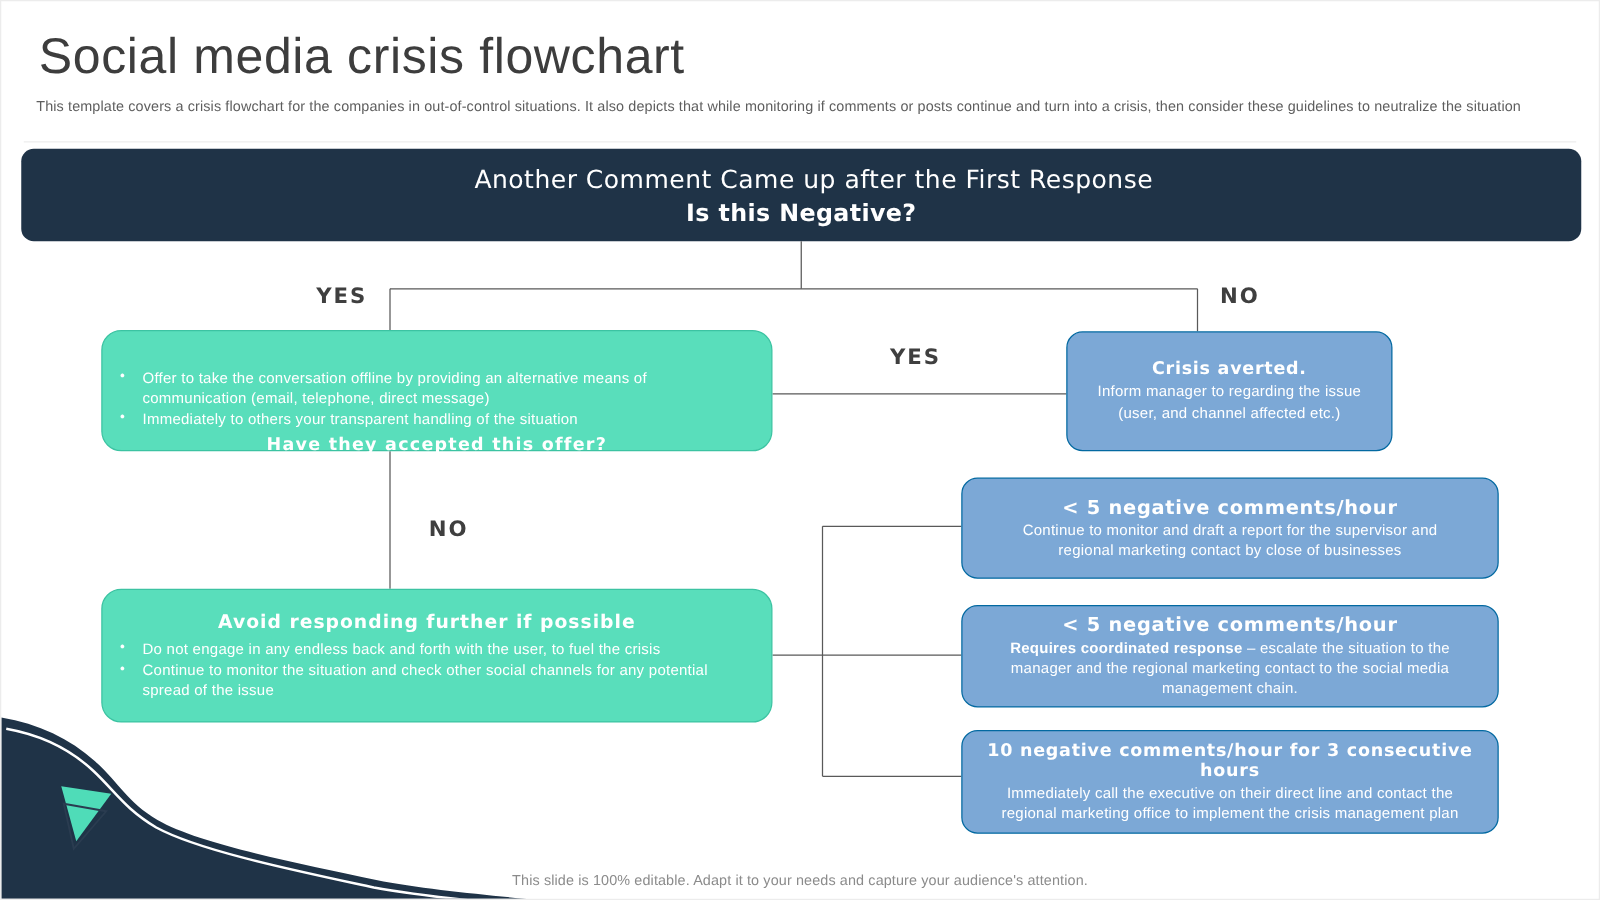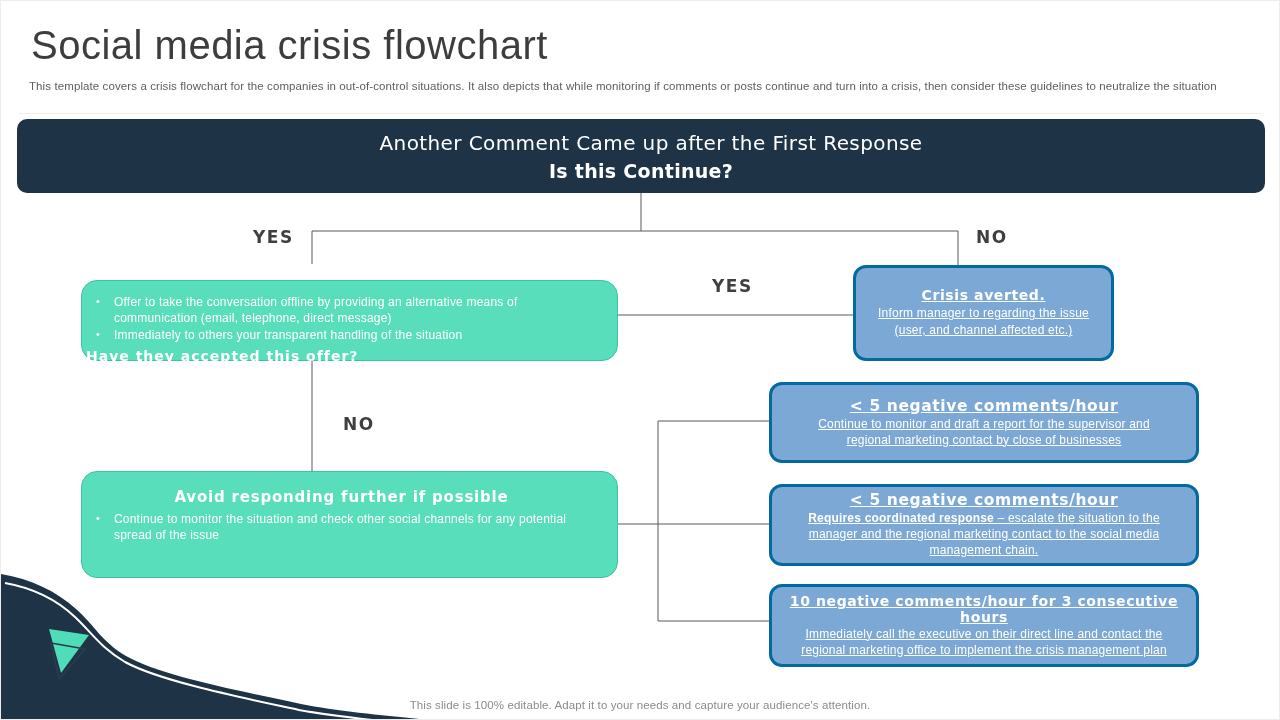--- a/index.html
+++ b/index.html
@@ -27,32 +27,32 @@
   .connectors{position:absolute;left:0;top:0;width:1280px;height:720px;pointer-events:none;}
   .flow-label{
     position:absolute;font-family:"DejaVu Sans",sans-serif;font-weight:bold;
     font-size:17px;color:#3f3f3f;letter-spacing:1.5px;
   }
   .gbox{
     position:absolute;background:#59debb;border:1px solid #3cc3a2;border-radius:16px;
     color:#ffffff;box-sizing:border-box;
   }
   .bbox{
-    position:absolute;background:#7ca8d6;border:3px solid #0369a1;border-radius:13px;
+    position:absolute;background:#7ca8d6;border:1px solid #0369a1;border-radius:13px;
     color:#ffffff;box-sizing:border-box;display:flex;flex-direction:column;
-    align-items:center;justify-content:center;text-align:center;text-decoration:underline;
+    align-items:center;justify-content:center;text-align:center;
   }
   .bullets{list-style:none;margin:0;padding:0;}
   .bullets li{
     position:relative;padding-left:28px;font-size:12px;line-height:1.34;
     letter-spacing:.2px;margin-bottom:1px;padding-right:20px;
   }
   .bullets li::before{content:"\2022";position:absolute;left:10px;top:0;font-size:11px;}
   .box-question{
-    text-align:left;font-family:"DejaVu Sans",sans-serif;font-weight:bold;
+    text-align:center;font-family:"DejaVu Sans",sans-serif;font-weight:bold;
     font-size:14px;letter-spacing:1px;margin-top:5px;
   }
   .box-heading{
     text-align:center;font-family:"DejaVu Sans",sans-serif;font-weight:bold;
     font-size:15px;letter-spacing:.8px;margin-bottom:5px;
   }
   .bbox .b-title{font-family:"DejaVu Sans",sans-serif;font-weight:bold;font-size:15.5px;letter-spacing:.6px;margin-bottom:2px;}
   .bbox .b-body{font-size:12px;line-height:1.32;letter-spacing:.2px;padding:0 26px;}
   .bbox.small-title .b-title{font-size:14px;}
   .crisis-title{font-family:"DejaVu Sans",sans-serif;font-weight:bold;font-size:14px;letter-spacing:.6px;margin-bottom:2px;}
@@ -67,21 +67,21 @@
 <body>
 
 <div class="slide">
 
   <div class="title">Social media crisis flowchart</div>
   <div class="subtitle">This template covers a crisis flowchart for the companies in out-of-control situations. It also depicts that while monitoring if comments or posts continue and turn into a crisis, then consider these guidelines to neutralize the situation</div>
   <div class="hairline"></div>
 
   <div class="header-box">
     <div class="header-line1">Another Comment Came up after the First Response</div>
-    <div class="header-line2">Is this Continue?</div>
+    <div class="header-line2">Is this Negative?</div>
   </div>
 
   <svg class="connectors" viewBox="0 0 1280 720" xmlns="http://www.w3.org/2000/svg">
     <g stroke="#595959" stroke-width="1" fill="none">
       <line x1="640" y1="192" x2="640" y2="230"></line>
       <line x1="311" y1="230" x2="957" y2="230"></line>
       <line x1="311" y1="230" x2="311" y2="263"></line>
       <line x1="957" y1="230" x2="957" y2="264"></line>
       <line x1="617" y1="314" x2="852" y2="314"></line>
       <line x1="311" y1="360" x2="311" y2="470"></line>
@@ -91,36 +91,37 @@
       <line x1="657" y1="523" x2="768" y2="523"></line>
       <line x1="657" y1="620" x2="768" y2="620"></line>
     </g>
   </svg>
 
   <div class="flow-label" style="left:252px;top:226px;">YES</div>
   <div class="flow-label" style="left:975px;top:226px;">NO</div>
   <div class="flow-label" style="left:711px;top:275px;">YES</div>
   <div class="flow-label" style="left:342px;top:413px;">NO</div>
 
-  <div class="gbox" style="left:80px;top:263px;width:537px;height:81px;padding:13px 4px 8px 4px;margin-top:16px;">
+  <div class="gbox" style="left:80px;top:263px;width:537px;height:97px;padding:29px 4px 8px 4px;">
     <ul class="bullets">
       <li>Offer to take the conversation offline by providing an alternative means of communication (email, telephone, direct message)</li>
       <li>Immediately to others your transparent handling of the situation</li>
     </ul>
     <div class="box-question">Have they accepted this offer?</div>
   </div>
 
   <div class="bbox" style="left:852px;top:264px;width:261px;height:96px;">
     <div class="crisis-title">Crisis averted.</div>
     <div class="crisis-body">Inform manager to regarding the issue (user, and channel affected etc.)</div>
   </div>
 
   <div class="gbox" style="left:80px;top:470px;width:537px;height:107px;padding:16px 20px 8px 4px;">
     <div class="box-heading">Avoid responding further if possible</div>
     <ul class="bullets">
+      <li>Do not engage in any endless back and forth with the user, to fuel the crisis</li>
       <li>Continue to monitor the situation and check other social channels for any potential spread of the issue</li>
     </ul>
   </div>
 
   <div class="bbox" style="left:768px;top:381px;width:430px;height:81px;">
     <div class="b-title">&lt; 5 negative comments/hour</div>
     <div class="b-body">Continue to monitor and draft a report for the supervisor and regional marketing contact by close of businesses</div>
   </div>
 
   <div class="bbox" style="left:768px;top:483px;width:430px;height:82px;">

